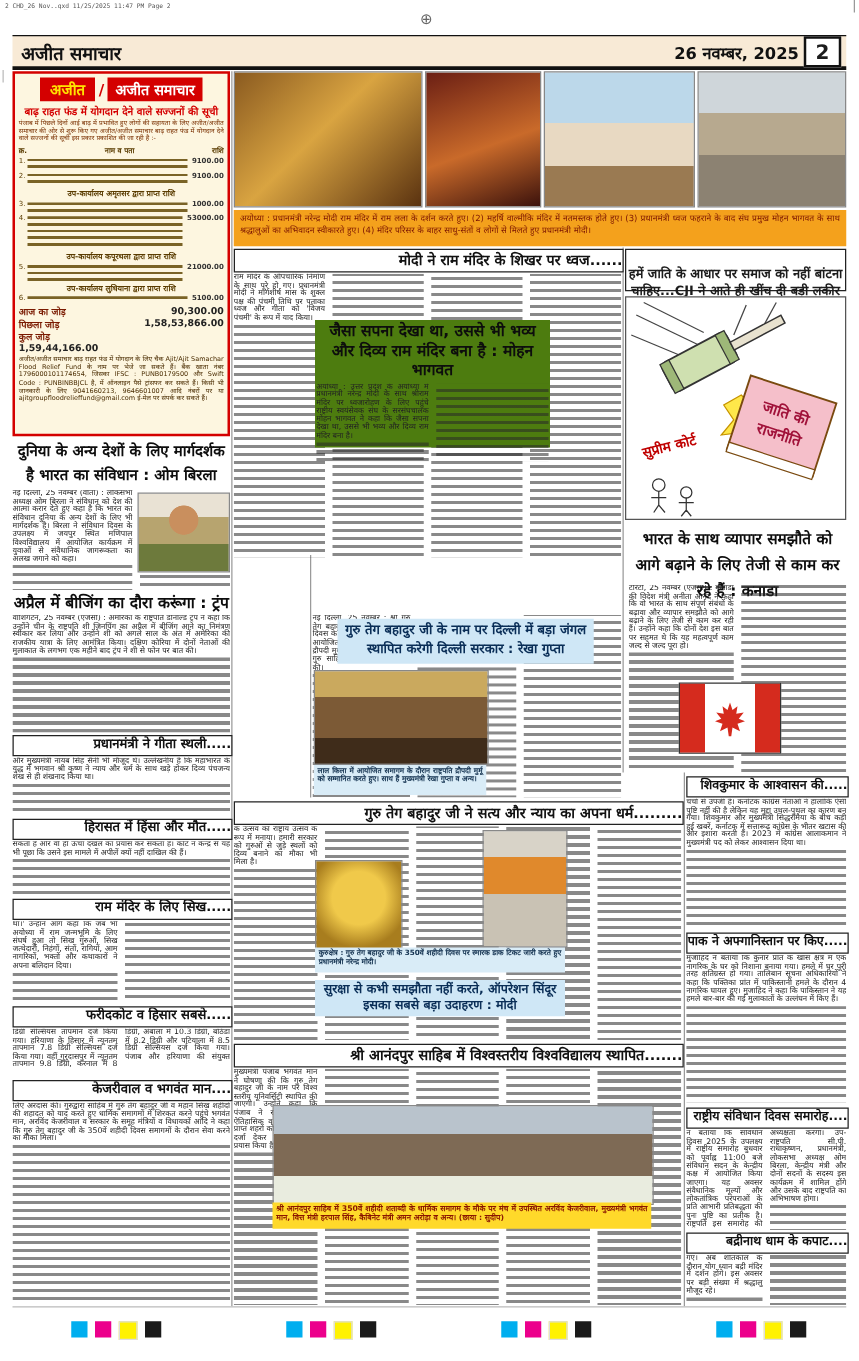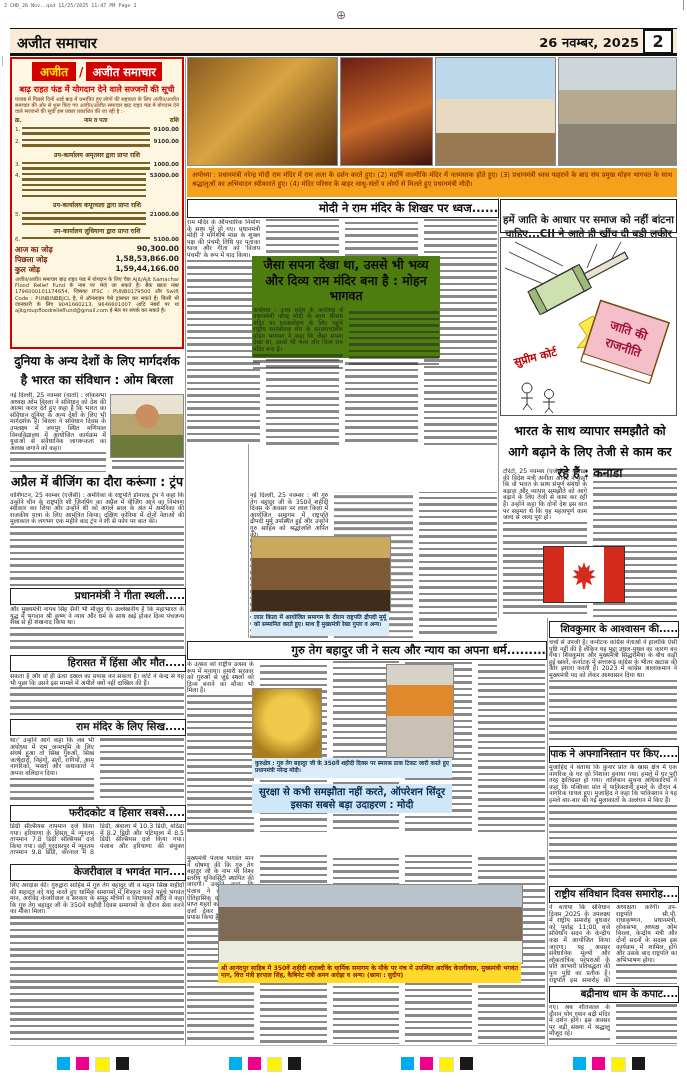--- a/index.html
+++ b/index.html
@@ -94,21 +94,21 @@
       <span class="amt">5100.00</span>
       </div>
     <div style="display:flex;justify-content:space-between;font-size:7.5px;font-weight:bold;color:#7a1a00;margin-top:2px;">
       <span>आज का जोड़</span>
         <span style="color:#222;">90,300.00</span>
       </div>
     <div style="display:flex;justify-content:space-between;font-size:7.5px;font-weight:bold;color:#7a1a00;">
       <span>पिछला जोड़</span>
         <span style="color:#222;">1,58,53,866.00</span>
       </div>
-    <div style="display:flex;justify-content:space-between;font-size:7.5px;font-weight:bold;color:#7a1a00;">
+    <div style="display:flex;justify-content:center;font-size:7.5px;font-weight:bold;color:#7a1a00;flex-direction:column;">
       <span>कुल जोड़</span>
         <span style="color:#222;">1,59,44,166.00</span>
       </div>
     <div style="font-size:5.2px;line-height:6.2px;text-align:justify;color:#4a2c00;margin-top:2px;">अजीत/अजीत समाचार बाढ़ राहत फंड में योगदान के लिए चैक Ajit/Ajit Samachar Flood Relief Fund के नाम पर भेजे जा सकते हैं। बैंक खाता नंबर 1796000101174654, जिसका IFSC : PUNB0179500 और Swift Code : PUNBINBBJCL है, में ऑनलाइन पैसे ट्रांसफर कर सकते हैं। किसी भी जानकारी के लिए 9041660213, 9646601007 आदि नंबरों पर या ajitgroupfloodrelieffund@gmail.com ई-मेल पर संपर्क कर सकते हैं।</div>
   </div>
 
   <div class="abs hl" style="left:10px;top:352px;width:174px;font-size:12px;line-height:19px;">दुनिया के अन्य देशों के लिए मार्गदर्शक है भारत का संविधान : ओम बिरला</div>
   <div class="abs" style="left:10px;top:392px;width:174px;height:80px;">
     <div class="cols" style="column-count:1;width:96px;">
       <p class="bt">नई दिल्ली, 25 नवम्बर (वार्ता) : लोकसभा अध्यक्ष ओम बिरला ने संविधान को देश की आत्मा करार देते हुए कहा है कि भारत का संविधान दुनिया के अन्य देशों के लिए भी मार्गदर्शक है। बिरला ने संविधान दिवस के उपलक्ष्य में जयपुर स्थित मणिपाल विश्वविद्यालय में आयोजित कार्यक्रम में युवाओं से संवैधानिक जागरूकता का अलख जगाने को कहा।</p>
@@ -239,35 +239,37 @@
     </div>
     <div style="width:20px;background:#d52b1e;"></div>
   </div>
 
   <div class="abs" style="left:250px;top:492px;width:247px;height:146px;">
     <div class="cols" style="column-count:3;">
       <p class="bt">नई दिल्ली, 25 नवम्बर : श्री गुरु तेग बहादुर जी के 350वें शहीदी दिवस के अवसर पर लाल किला में आयोजित समागम में राष्ट्रपति द्रौपदी मुर्मू उपस्थित हुईं और उन्होंने गुरु साहिब को श्रद्धांजलि अर्पित की।</p>
       <div class="fill" style="height:600px;"></div>
     </div>
   </div>
+  <div class="abs bluehead" style="left:270px;top:495px;width:205px;height:34px;font-size:10.5px;line-height:15px;padding-top:2px;">गुरु तेग बहादुर जी के नाम पर दिल्ली में बड़ा जंगल स्थापित करेगी दिल्ली सरकार : रेखा गुप्ता</div>
   <div class="abs ph" style="left:251px;top:536px;width:138px;height:74px;background:linear-gradient(180deg,#caa95e 0 28%,#7c5a36 28% 72%,#3f2c1a 72%);"></div>
   <div class="abs bluecap" style="left:251px;top:612px;width:138px;height:24px;box-sizing:border-box;">लाल किला में आयोजित समागम के दौरान राष्ट्रपति द्रौपदी मुर्मू को सम्मानित करते हुए। साथ हैं मुख्यमंत्री रेखा गुप्ता व अन्य।</div>
 
   <div class="abs jbox" style="left:187px;top:641px;width:358px;height:17px;font-size:11.5px;line-height:16px;">गुरु तेग बहादुर जी ने सत्य और न्याय का अपना धर्म.........</div>
   <div class="abs" style="left:187px;top:661px;width:358px;height:171px;">
     <div class="cols" style="column-count:5;">
       <p class="bt">के उत्सव को राष्ट्रीय उत्सव के रूप में मनाया। हमारी सरकार को गुरुओं से जुड़े स्थलों को दिव्य बनाने का मौका भी मिला है।</p>
       <div class="fill" style="height:900px;"></div>
     </div>
   </div>
   <div class="abs ph" style="left:252px;top:688px;width:68px;height:70px;background:radial-gradient(circle at 50% 42%,#f0c94a 0 40%,#a87d1e 75%);"></div>
   <div class="abs ph" style="left:386px;top:664px;width:66px;height:92px;background:linear-gradient(180deg,#d8d3c8 0 22%,#e0892c 22% 55%,#c9c2b4 55%);"></div>
   <div class="abs bluecap" style="left:252px;top:758px;width:200px;height:20px;box-sizing:border-box;">कुरुक्षेत्र : गुरु तेग बहादुर जी के 350वें शहीदी दिवस पर स्मारक डाक टिकट जारी करते हुए प्रधानमंत्री नरेन्द्र मोदी।</div>
   <div class="abs bluehead" style="left:252px;top:784px;width:200px;height:28px;font-size:10px;line-height:13px;padding-top:1px;">सुरक्षा से कभी समझौता नहीं करते, ऑपरेशन सिंदूर इसका सबसे बड़ा उदाहरण : मोदी</div>
 
+  <div class="abs jbox" style="left:187px;top:835px;width:358px;height:17px;font-size:11.5px;line-height:16px;">श्री आनंदपुर साहिब में विश्वस्तरीय विश्वविद्यालय स्थापित.......</div>
   <div class="abs" style="left:187px;top:855px;width:358px;height:189px;">
     <div class="cols" style="column-count:5;">
       <p class="bt">मुख्यमंत्री पंजाब भगवंत मान ने घोषणा की कि गुरु तेग बहादुर जी के नाम पर विश्व स्तरीय यूनिवर्सिटी स्थापित की जाएगी। उन्होंने कहा कि पंजाब ने राज्य के तीन ऐतिहासिक व गुरुचरण स्पर्श प्राप्त शहरों को पवित्र शहर का दर्जा देकर एक प्रशंसनीय प्रयास किया है।</p>
       <div class="fill" style="height:1000px;"></div>
     </div>
   </div>
   <div class="abs ph" style="left:218px;top:884px;width:303px;height:78px;background:linear-gradient(180deg,#b9c3cc 0 28%,#7e6a55 28% 72%,#e9ecdf 72%);"></div>
   <div class="abs" style="left:218px;top:962px;width:303px;height:21px;background:#ffd92a;color:#8a1500;font-weight:bold;
               font-size:6.2px;line-height:7.4px;text-align:justify;padding:2px 3px;box-sizing:border-box;">श्री आनंदपुर साहिब में 350वें शहीदी शताब्दी के धार्मिक समागम के मौके पर मंच में उपस्थित अरविंद केजरीवाल, मुख्यमंत्री भगवंत मान, वित्त मंत्री हरपाल सिंह, कैबिनेट मंत्री अमन अरोड़ा व अन्य। (छाया : सुदीप)</div>
 

